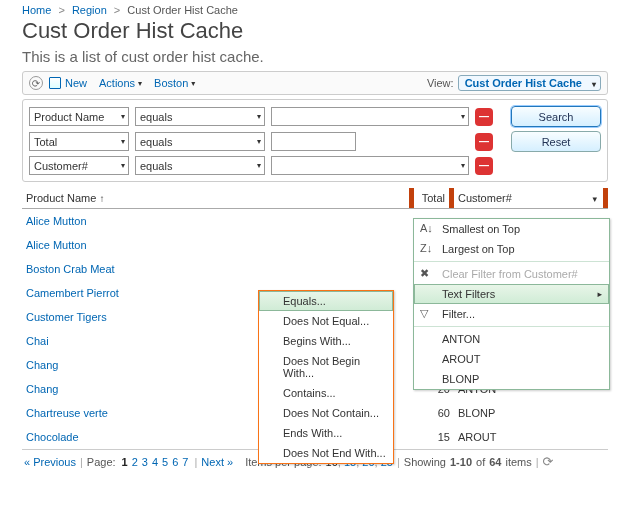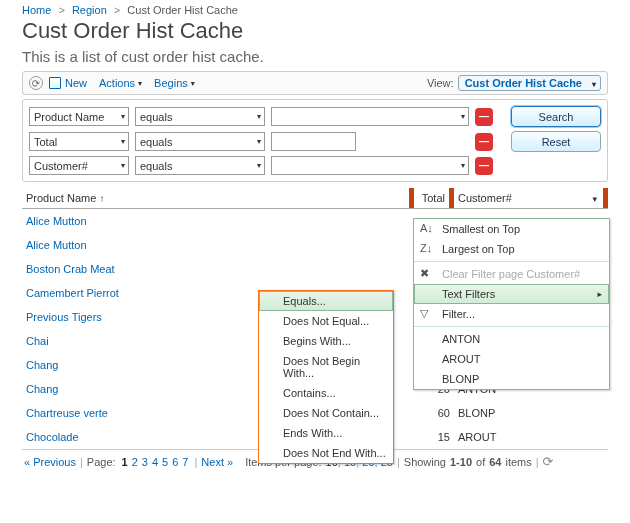--- a/index.html
+++ b/index.html
@@ -141,21 +141,21 @@
     <span class="refresh-circle">⟳</span>
     <span class="tbtn">
       <span class="icon-new"></span>
       <span>New</span>
     </span>
     <span class="tdrop">
       <span>Actions</span>
       <span class="tri">▾</span>
     </span>
     <span class="tdrop">
-      <span>Begins</span>
+      <span>Boston</span>
       <span class="tri">▾</span>
     </span>
     <span class="sp"></span>
     <span style="color:#555;margin-right:4px;">View:</span>
     <span class="view-select">
       <span>Cust Order Hist Cache</span>
       <span class="tri">▾</span>
     </span>
   </div>
 
@@ -232,21 +232,21 @@
         <span class="cname">Boston Crab Meat</span>
         <span class="ctot"></span>
         <span class="ccust"></span>
       </div>
       <div class="row">
         <span class="cname">Camembert Pierrot</span>
         <span class="ctot"></span>
         <span class="ccust"></span>
       </div>
       <div class="row">
-        <span class="cname">Previous Tigers</span>
+        <span class="cname">Customer Tigers</span>
         <span class="ctot"></span>
         <span class="ccust"></span>
       </div>
       <div class="row">
         <span class="cname">Chai</span>
         <span class="ctot"></span>
         <span class="ccust"></span>
       </div>
       <div class="row">
         <span class="cname">Chang</span>
@@ -295,21 +295,21 @@
     <span class="ic">A↓</span>
     <span>Smallest on Top</span>
   </div>
   <div class="mi">
     <span class="ic">Z↓</span>
     <span>Largest on Top</span>
   </div>
   <div class="sep"></div>
   <div class="mi disabled">
     <span class="ic">✖</span>
-    <span>Clear Filter page Customer#</span>
+    <span>Clear Filter from Customer#</span>
   </div>
   <div class="mi hov">
     <span>Text Filters</span>
     <span class="sub-tri">▸</span>
   </div>
   <div class="mi">
     <span class="ic">▽</span>
     <span>Filter...</span>
   </div>
   <div class="sep"></div>

